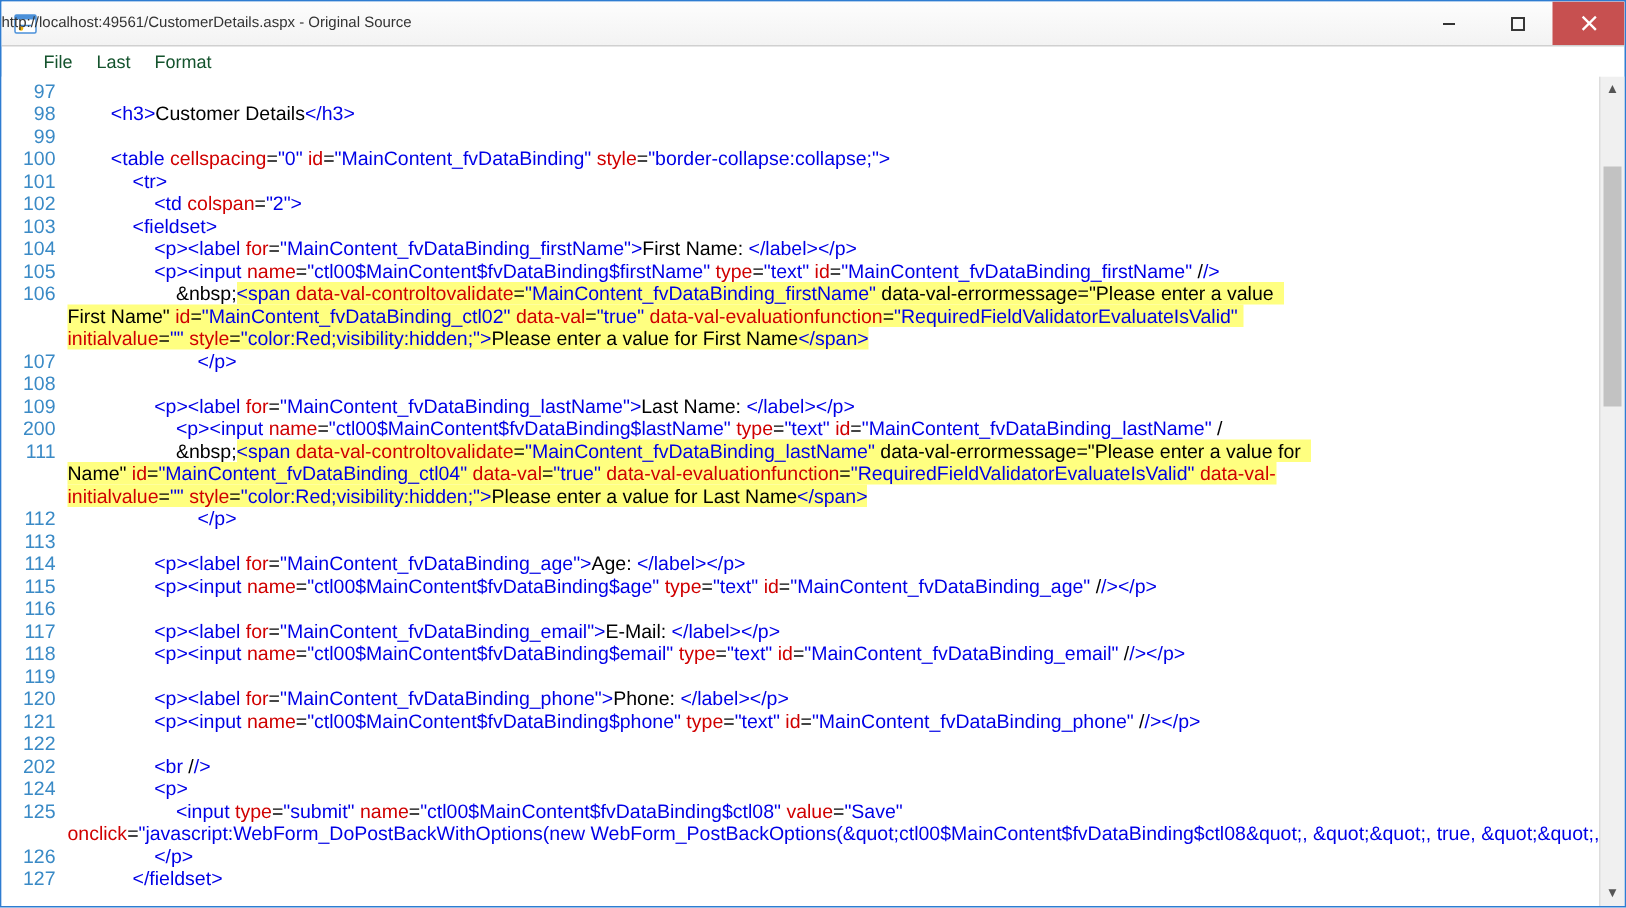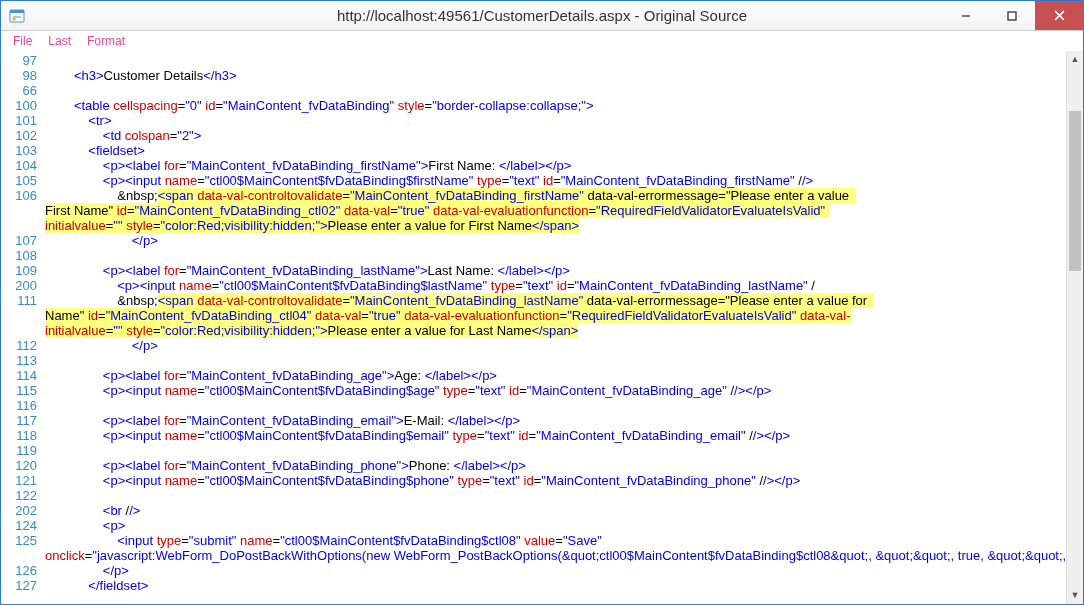--- a/index.html
+++ b/index.html
@@ -21,23 +21,23 @@
   border-bottom: 1px solid #d0d0d0;
 }
 .title-icon {
   width: 16px; height: 16px;
   margin-left: 8px;
   display: inline-flex; align-items:center; justify-content:center;
 }
 .title-text {
   position: absolute;
   left: 0; right: 0;
-  text-align: center;
+  text-align: left;
   color: #333;
-  font-size: 15px;
+  font-size: 10px;
   pointer-events: none;
 }
 .win-controls {
   margin-left: auto;
   display: flex;
   height: 100%;
 }
 .win-btn {
   width: 46px;
   display: flex;
@@ -52,21 +52,22 @@
   color: #fff;
   width: 48px;
 }
 
 .menubar {
   height: 20px;
   display: flex;
   align-items: center;
   padding: 0 4px;
   font-size: 12px;
-  color: #ec4899;
+  color: #14532d;
+  margin-left: 16px;
 }
 .menuitem { padding: 2px 8px; cursor: default; }
 
 .editor {
   position: relative;
   height: calc(605px - 30px - 20px - 2px);
   display: flex;
   font-family: Liberation Sans, sans-serif;
   font-size: 13px;
   line-height: 15px;
@@ -153,21 +154,21 @@
 <div class="menubar">
   <div class="menuitem">File</div>
   <div class="menuitem">Last</div>
   <div class="menuitem">Format</div>
 </div>
 
 <div class="editor">
   <div class="gutter" id="gutter">
       <div>97</div>
       <div>98</div>
-      <div>66</div>
+      <div>99</div>
       <div>100</div>
       <div>101</div>
       <div>102</div>
       <div>103</div>
       <div>104</div>
       <div>105</div>
       <div>106</div>
       <div></div>
       <div></div>
       <div>107</div>

